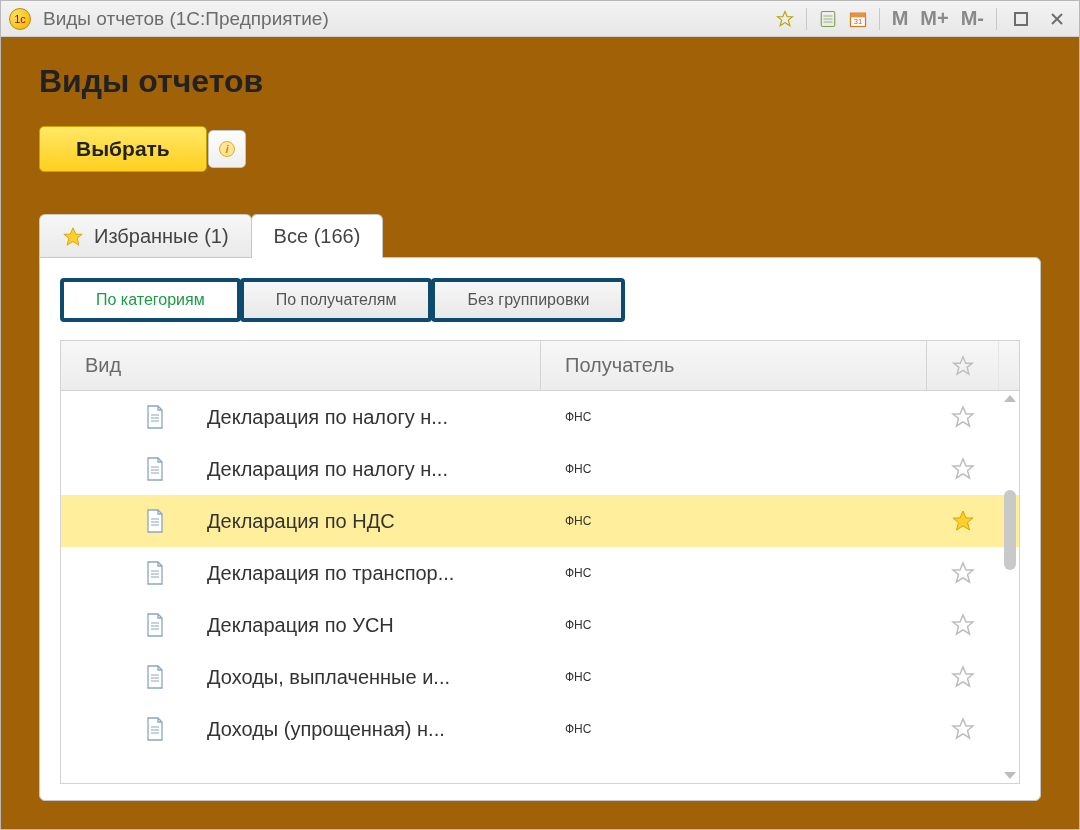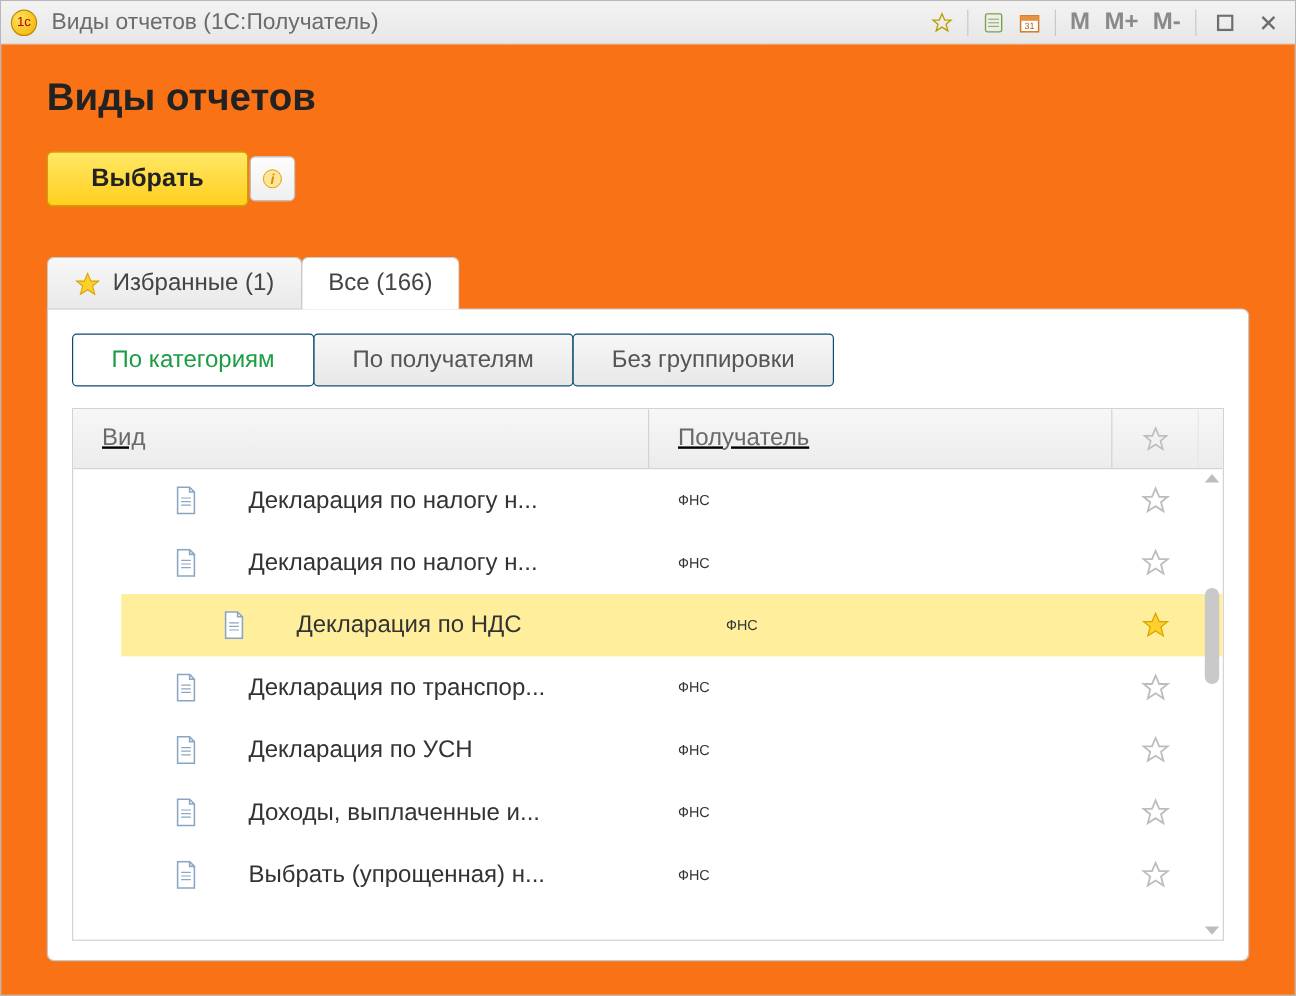--- a/index.html
+++ b/index.html
@@ -53,21 +53,21 @@
     font-weight: bold; color: #8a8a8a; font-size: 20px;
     padding: 0 2px;
   }
   .win-ctrl {
     width: 28px; height: 22px;
     display: flex; align-items: center; justify-content: center;
     color: #6d6d6d;
   }
   .content {
     flex: 1;
-    background: #f97316;
+    background: #a16207;
     padding: 26px 38px 28px 38px;
     display: flex; flex-direction: column;
     overflow: hidden;
   }
   .page-title {
     font-size: 32px; font-weight: bold;
     color: #222;
     margin-bottom: 26px;
   }
   .toolbar-row { display: flex; align-items: center; gap: 1px; margin-bottom: 22px; }
@@ -115,23 +115,23 @@
     background: #fff;
     flex: 1;
     padding: 20px 20px 16px 20px;
     display: flex; flex-direction: column;
     overflow: hidden;
     margin-top: -1px;
   }
   .group-buttons { display: flex; margin-bottom: 18px; }
   .group-btn {
     height: 44px;
-    border: 1px solid #0c4a6e;
+    border: 4px solid #0c4a6e;
     background: linear-gradient(#f7f7f7,#e8e8e8);
-    font-size: 20px;
+    font-size: 16px;
     color: #555;
     padding: 0 32px;
     cursor: pointer;
     margin-right: -1px;
     border-radius: 4px;
   }
   .group-btn.active {
     background: #fff;
     color: #1b9c45;
     position: relative; z-index: 2;
@@ -142,34 +142,33 @@
     display: flex; flex-direction: column;
     position: relative;
     overflow: hidden;
   }
   .grid-header {
     display: flex;
     background: linear-gradient(#f7f7f7,#ececec);
     border-bottom: 1px solid #d3d3d3;
     height: 50px;
     align-items: center;
-    text-decoration: underline;
   }
   .col-vid { flex: 0 0 480px; padding-left: 24px; font-size: 20px; color: #6a6a6a; border-right: 1px solid #d3d3d3; height: 100%; display:flex; align-items:center;}
   .col-recv { flex: 1; padding-left: 24px; font-size: 20px; color: #6a6a6a; border-right: 1px solid #d3d3d3; height:100%; display:flex; align-items:center;}
   .col-fav { flex: 0 0 72px; display:flex; align-items:center; justify-content:center; border-right: 1px solid #e5e5e5; height:100%;}
   .col-scroll { flex: 0 0 20px; }
   .grid-body {
     flex: 1; overflow: hidden; position: relative;
   }
   .row {
     display: flex; align-items: center;
     height: 52px;
   }
-  .row.selected { background: #ffef9d; margin-left: 40px; }
+  .row.selected { background: #ffef9d; }
   .row .c-vid { flex: 0 0 480px; display: flex; align-items: center; padding-left: 84px; font-size: 20px; color: #333; overflow: hidden; white-space: nowrap; }
   .row .c-vid .doc-icon { margin-right: 42px; flex: 0 0 auto; }
   .row .c-recv { flex: 1; padding-left: 24px; font-size: 12px; color: #333; }
   .row .c-fav { flex: 0 0 72px; display:flex; align-items:center; justify-content:center;}
   .row .c-scroll { flex: 0 0 20px; }
   .scrollbar-track {
     position: absolute;
     right: 2px; top: 0; bottom: 0;
     width: 14px;
     display: flex; flex-direction: column; align-items: center;
@@ -186,21 +185,21 @@
   }
   svg { display: block; }
 </style>
 </head>
 <body>
 
 <div class="window">
 
   <div class="titlebar">
     <div class="app-icon">1c</div>
-    <div class="title-text">Виды отчетов  (1С:Получатель)</div>
+    <div class="title-text">Виды отчетов  (1С:Предприятие)</div>
     <div class="spacer"></div>
     <div class="win-tools">
       <div class="tool-icon">
         <svg width="18" height="18" viewBox="0 0 24 24">
             <polygon points="12,2 15,9 22,9 16.5,13.5 18.5,21 12,16.8 5.5,21 7.5,13.5 2,9 9,9" fill="none" stroke="#b9a200" stroke-width="1.5"></polygon>
           </svg>
       </div>
       <div class="tool-sep"></div>
       <div class="tool-icon">
         <svg width="18" height="18" viewBox="0 0 24 24">
@@ -414,21 +413,21 @@
               <div class="c-vid">
                 <span class="doc-icon">
                   <svg width="20" height="24" viewBox="0 0 20 24">
                     <path d="M3 1h10l4 4v18H3z" fill="#fff" stroke="#8aa6c2" stroke-width="1.3"></path>
                     <path d="M13 1v4h4" fill="none" stroke="#8aa6c2" stroke-width="1.3"></path>
                     <line x1="6" y1="10" x2="14" y2="10" stroke="#8aa6c2"></line>
                     <line x1="6" y1="13" x2="14" y2="13" stroke="#8aa6c2"></line>
                     <line x1="6" y1="16" x2="14" y2="16" stroke="#8aa6c2"></line>
                   </svg>
                 </span>
-                <span>Выбрать (упрощенная) н...</span>
+                <span>Доходы (упрощенная) н...</span>
               </div>
               <div class="c-recv"><span>ФНС</span></div>
               <div class="c-fav">
                 <svg width="24" height="24" viewBox="0 0 24 24">
                   <polygon points="12,2 15,9 22,9 16.5,13.5 18.5,21 12,16.8 5.5,21 7.5,13.5 2,9 9,9" fill="none" stroke="#bdbdbd" stroke-width="1.5"></polygon>
                 </svg>
               </div>
               <div class="c-scroll"></div>
             </div>
             <div class="scrollbar-track">

